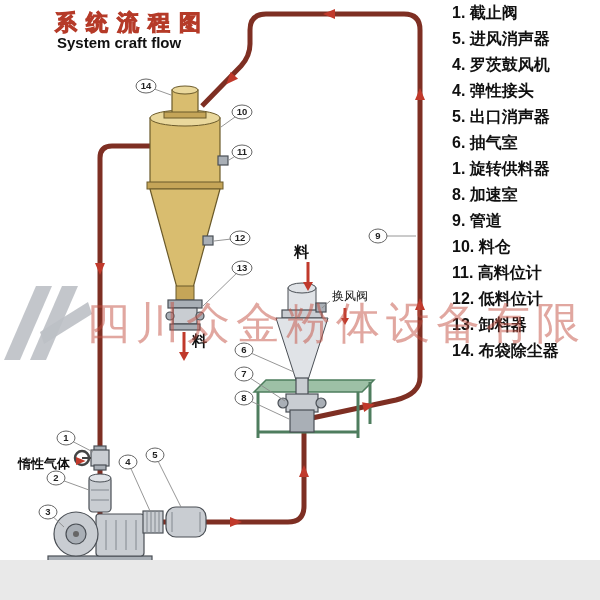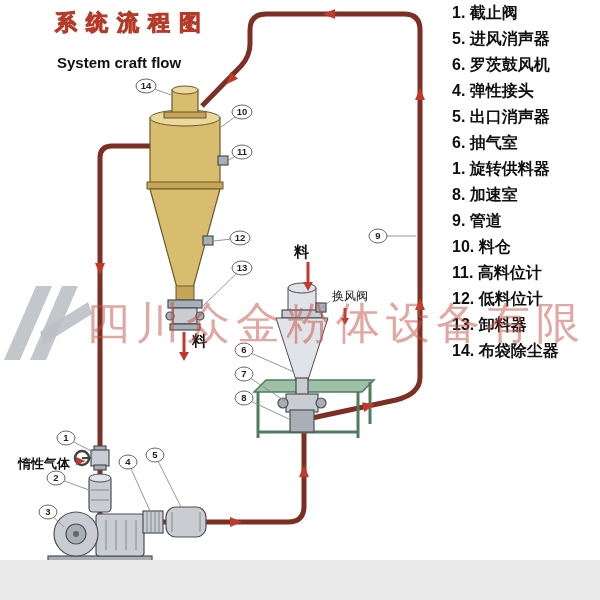--- a/index.html
+++ b/index.html
@@ -7,21 +7,21 @@
     position:relative; width:600px; height:560px; background:#ffffff;
     font-family:"Liberation Sans", sans-serif; overflow:hidden; margin:0 auto;
   }
   .title-cn {
     position:absolute; left:55px; top:8px; font-size:22px; font-weight:bold;
     letter-spacing:9px; color:#d05a46; -webkit-text-stroke:1px #b53a28;
     white-space:nowrap;
   }
   .title-en {
     position:absolute; left:57px; top:34px; font-size:15px; font-weight:bold;
-    color:#111; white-space:nowrap;margin-top:20px;
+    color:#111; white-space:nowrap;
   }
   .legend { position:absolute; left:452px; top:0; z-index:10; }
   .legend-item {
     font-size:16px; font-weight:bold; color:#101010; line-height:26px;
     white-space:nowrap;
   }
   .watermark-text {
     position:absolute; left:86px; top:294px; font-size:44px; font-weight:normal;
     letter-spacing:6px; color:rgba(196,80,66,0.5); white-space:nowrap;
     z-index:40; pointer-events:none;
@@ -52,21 +52,21 @@
 <body>
 
 <div class="stage">
 
   <div class="title-cn">系统流程图</div>
   <div class="title-en">System craft flow</div>
 
   <div class="legend">
     <div class="legend-item">1. 截止阀</div>
     <div class="legend-item">5. 进风消声器</div>
-    <div class="legend-item">6. 罗茨鼓风机</div>
+    <div class="legend-item">4. 罗茨鼓风机</div>
     <div class="legend-item">4. 弹性接头</div>
     <div class="legend-item">5. 出口消声器</div>
     <div class="legend-item">6. 抽气室</div>
     <div class="legend-item">1. 旋转供料器</div>
     <div class="legend-item">8. 加速室</div>
     <div class="legend-item">9. 管道</div>
     <div class="legend-item">10. 料仓</div>
     <div class="legend-item">11. 高料位计</div>
     <div class="legend-item">12. 低料位计</div>
     <div class="legend-item">13. 卸料器</div>

